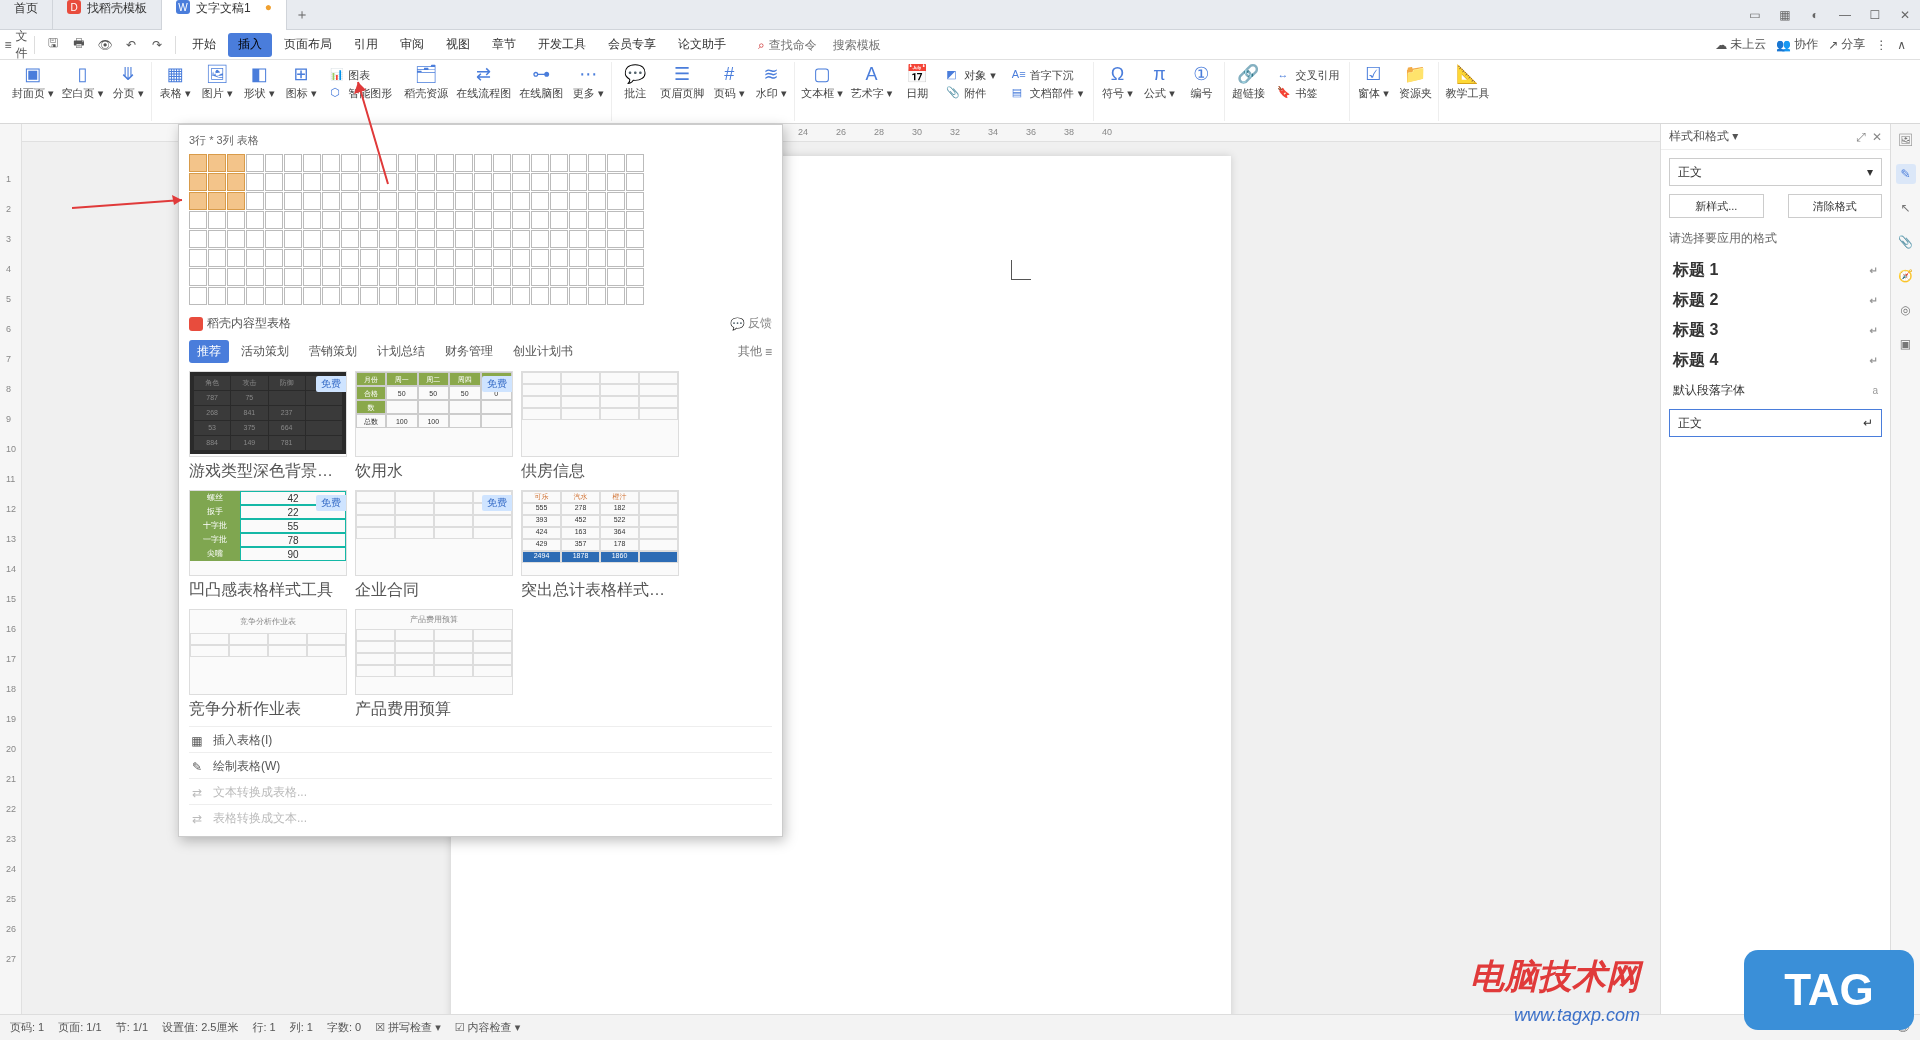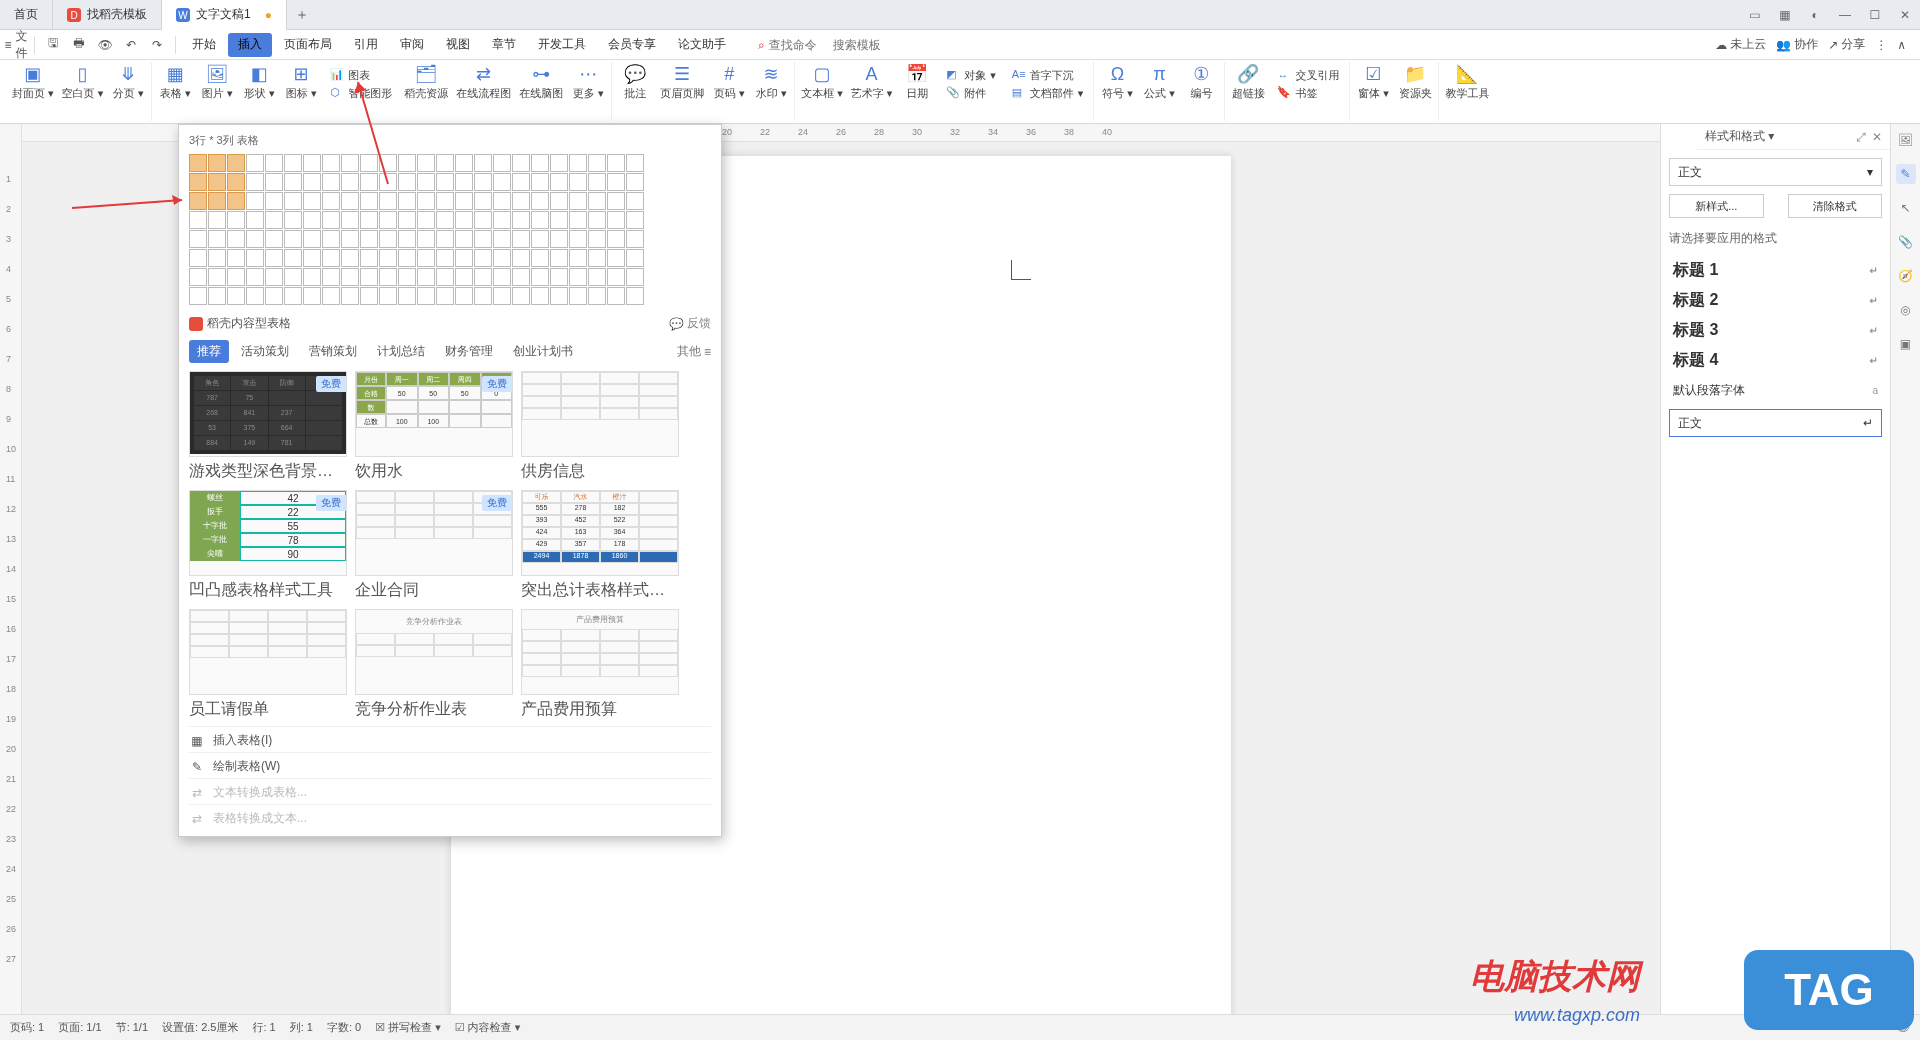--- a/index.html
+++ b/index.html
@@ -1,20 +1,20 @@
 <!DOCTYPE html>
 <html><head>
 <meta charset="utf-8">
 <style>
 * { margin:0; padding:0; box-sizing:border-box; font-family:"Microsoft YaHei",Arial,sans-serif; }
 body { background:#fff; font-size:12px; color:#333; overflow:hidden; width:1920px; height:1040px; position:relative; }
 
 
 .titlebar { height:30px; background:#e8ebf0; display:flex; align-items:center; border-bottom:1px solid #d0d4da; }
-.tab { height:30px; padding:0 14px; display:flex; align-items:center; gap:6px; border-right:1px solid #d0d4da; cursor:pointer; }
+.tab { height:30px; padding:0 14px; display:flex; align-items:flex-start; gap:6px; border-right:1px solid #d0d4da; cursor:pointer; }
 .tab.active { background:#fff; }
 .tab-icon { width:14px; height:14px; }
 .tab-mod { color:#f0a030; margin-left:8px; }
 .tab-add { width:30px; text-align:center; color:#666; font-size:14px; }
 .winbtns { margin-left:auto; display:flex; }
 .winbtn { width:30px; height:30px; display:flex; align-items:center; justify-content:center; color:#666; }
 
 
 .menubar { height:30px; background:#fff; display:flex; align-items:center; padding:0 4px; border-bottom:1px solid #e0e0e0; gap:2px; }
 .menu-icon-btn { width:24px; height:24px; display:flex; align-items:center; justify-content:center; color:#555; border-radius:3px; }
@@ -43,21 +43,21 @@
 .vruler { width:22px; background:#f6f6f6; border-right:1px solid #e0e0e0; position:relative; font-size:9px; color:#888; }
 .vruler div { position:absolute; left:6px; }
 .hruler-row { height:18px; background:#f6f6f6; border-bottom:1px solid #e0e0e0; position:relative; font-size:9px; color:#888; }
 .hruler-row span { position:absolute; top:3px; }
 .maincol { flex:1; display:flex; flex-direction:column; position:relative; }
 .page-scroll { flex:1; background:#f0f0f0; display:flex; justify-content:center; padding-top:14px; overflow:hidden; }
 .page { width:780px; height:1030px; background:#fff; box-shadow:0 0 8px rgba(0,0,0,.15); position:relative; }
 .cursor-mark { position:absolute; left:560px; top:104px; width:20px; height:20px; border-left:1px solid #555; border-bottom:1px solid #555; }
 
 
-.table-panel { position:absolute; left:178px; top:124px; width:544px; background:#fff; border:1px solid #ccc; box-shadow:2px 4px 12px rgba(0,0,0,.25); z-index:50; padding:8px 10px 6px; }
+.table-panel { position:absolute; left:178px; top:124px; width:605px; background:#fff; border:1px solid #ccc; box-shadow:2px 4px 12px rgba(0,0,0,.25); z-index:50; padding:8px 10px 6px; }
 .tp-title { font-size:11px; color:#666; margin-bottom:6px; }
 .tp-grid { display:grid; grid-template-columns:repeat(24,18px); grid-template-rows:repeat(8,18px); gap:1px; margin-bottom:10px; }
 .tp-cell { width:18px; height:18px; border:1px solid #bbb; background:#fff; }
 .tp-cell.sel { background:#f3c48a; border-color:#d89b4a; }
 .tp-hdr { display:flex; align-items:center; justify-content:space-between; margin:2px 0 8px; }
 .tp-hdr-left { display:flex; align-items:center; gap:4px; color:#555; }
 .tp-hdr-left .w { width:14px; height:14px; background:#e84c3d; border-radius:3px; }
 .tp-feedback { color:#888; display:flex; align-items:center; gap:3px; }
 .tp-tabs { display:flex; align-items:center; gap:4px; margin-bottom:8px; }
 .tp-tab { padding:3px 8px; border-radius:3px; font-size:12px; color:#555; cursor:pointer; }
@@ -83,21 +83,21 @@
 .th-greenrows { display:grid; grid-template-columns:50px 1fr; grid-auto-rows:14px; }
 .th-greenrows .l { background:#7fa650; color:#fff; font-size:8px; text-align:center; line-height:14px; }
 .th-greenrows .r { border:1px solid #14b8a6; font-size:10px; text-align:center; line-height:14px; }
 .th-blue { display:grid; grid-template-columns:repeat(4,1fr); grid-auto-rows:12px; font-size:7px; text-align:center; }
 .th-blue div { border:1px solid #ddd; }
 .th-blue .hd { color:#d07030; }
 .th-blue .ft { background:#2d6cb5; color:#fff; }
 
 
 .sidepanel { width:230px; border-left:1px solid #ddd; background:#fff; display:flex; flex-direction:column; }
-.sp-head { height:26px; display:flex; align-items:center; padding:0 8px; border-bottom:1px solid #eee; justify-content:space-between;margin-left:36px; }
+.sp-head { height:26px; display:flex; align-items:center; padding:0 8px; border-bottom:1px solid #eee; justify-content:space-between; }
 .sp-head-title { color:#555; }
 .sp-head-btns { display:flex; gap:6px; color:#888; }
 .sp-body { padding:8px; flex:1; }
 .sp-select { width:100%; height:28px; border:1px solid #ccc; padding:0 8px; display:flex; align-items:center; justify-content:space-between; margin-bottom:8px; }
 .sp-btns { display:flex; gap:24px; margin-bottom:12px; }
 .sp-btn { flex:1; height:24px; border:1px solid #ccc; display:flex; align-items:center; justify-content:center; font-size:11px; }
 .sp-label { color:#666; margin-bottom:8px; }
 .sp-style { height:30px; display:flex; align-items:center; justify-content:space-between; padding:0 4px; cursor:pointer; }
 .sp-style.h { font-weight:bold; font-size:16px; }
 .sp-style .ret { color:#999; font-size:10px; }
@@ -848,43 +848,20 @@
             <div class="ft">2494</div>
             <div class="ft">1878</div>
             <div class="ft">1860</div>
             <div class="ft"></div>
           </div>
         </div>
         <div class="tp-caption">突出总计表格样式饮料</div>
       </div>
     <div class="tp-card">
         <div class="tp-thumb">
-          <div class="th-plain">
-            <div></div>
-            <div></div>
-            <div></div>
-            <div></div>
-            <div></div>
-            <div></div>
-            <div></div>
-            <div></div>
-            <div></div>
-            <div></div>
-            <div></div>
-            <div></div>
-            <div></div>
-            <div></div>
-            <div></div>
-            <div></div>
-          </div>
-        </div>
-        <div class="tp-caption">员工请假单</div>
-      </div>
-    <div class="tp-card">
-        <div class="tp-thumb">
           <div style="padding:6px;font-size:8px;color:#888;text-align:center">竞争分析作业表</div>
           <div class="th-plain" style="height:60px">
             <div></div>
             <div></div>
             <div></div>
             <div></div>
             <div></div>
             <div></div>
             <div></div>
             <div></div>

